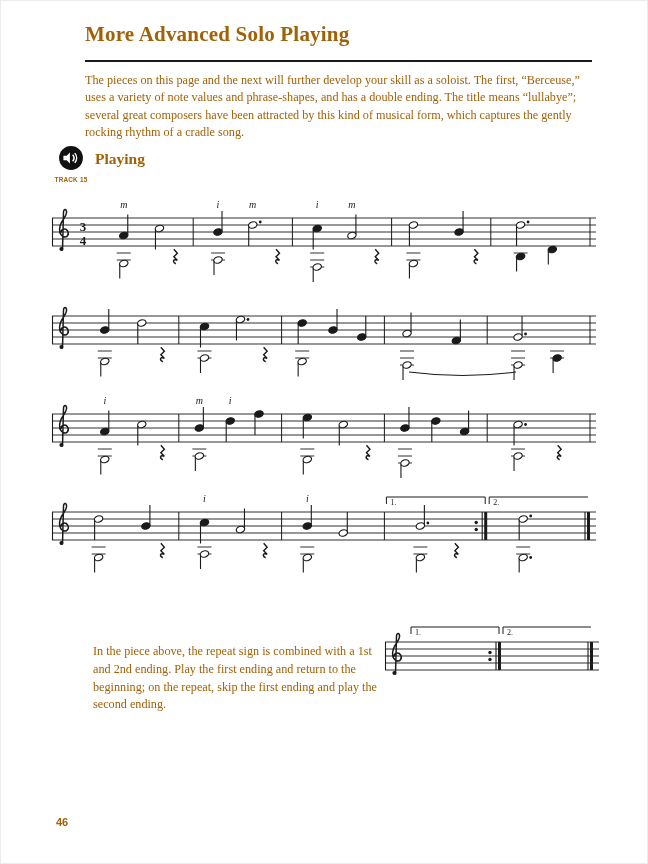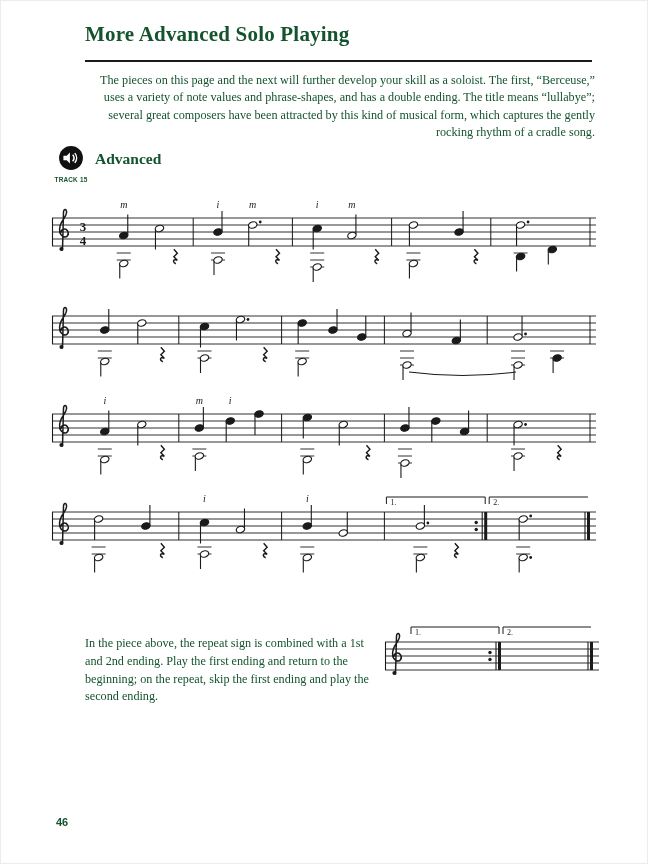--- a/index.html
+++ b/index.html
@@ -1,28 +1,28 @@
 <!DOCTYPE html>
 <html><head>
 <meta charset="utf-8">
 <style>
   html,body{margin:0;padding:0;background:#f3f3f3;}
   .page{position:relative;width:648px;height:864px;background:#ffffff;margin:0 auto;
-        font-family:"Liberation Serif",serif;color:#14532d;overflow:hidden;
+        font-family:"Liberation Serif",serif;color:#a16207;overflow:hidden;
         box-shadow:inset 0 0 0 1px #ececec;}
   .title{position:absolute;left:85px;top:22px;margin:0;font-size:21px;font-weight:700;letter-spacing:.2px;}
   .rule{position:absolute;left:85px;top:60px;width:507px;border-top:2px solid #1a1a1a;}
-  .intro{position:absolute;left:85px;top:72px;width:510px;margin:0;font-size:12.2px;line-height:1.43;text-align:right;}
+  .intro{position:absolute;left:85px;top:72px;width:510px;margin:0;font-size:12.2px;line-height:1.43;text-align:left;}
   .audio{position:absolute;left:50px;top:145px;width:42px;text-align:center;}
   .track{font-family:"Liberation Sans",sans-serif;font-size:6.4px;font-weight:700;letter-spacing:.2px;margin-top:1px;}
   .piece-title{position:absolute;left:95px;top:150px;margin:0;font-size:15.5px;font-weight:700;}
   .systems{position:absolute;left:50px;top:192px;}
   .systems svg{display:block;margin-bottom:2px;}
   .sec-heading{position:absolute;left:85px;top:614px;margin:0;font-size:13px;font-weight:700;letter-spacing:.2px;}
-  .sec-text{position:absolute;left:85px;top:635px;width:288px;margin:0;font-size:12.2px;line-height:1.46;}
+  .sec-text{position:absolute;left:85px;top:635px;width:288px;margin:8px;font-size:12.2px;line-height:1.46;}
   .example{position:absolute;left:383px;top:620px;}
   .page-number{position:absolute;left:56px;top:816px;font-family:"Liberation Sans",sans-serif;font-size:11px;font-weight:700;}
 </style>
 </head>
 <body>
 
 <div class="page">
 
   <h1 class="title">More Advanced Solo Playing</h1>
   <div class="rule"></div>
@@ -31,21 +31,21 @@
 
   <div class="audio">
     <svg width="26" height="26" viewBox="0 0 24 24">
       <circle cx="12" cy="12" r="11" fill="#111"></circle>
       <polygon points="5,10 8,10 11,7 11,17 8,14 5,14" fill="#fff"></polygon>
       <path d="M13.5 9 A4.5 4.5 0 0 1 13.5 15" stroke="#fff" fill="none" stroke-width="1.4"></path>
       <path d="M15.5 7.5 A7 7 0 0 1 15.5 16.5" stroke="#fff" fill="none" stroke-width="1.4"></path>
     </svg>
     <div class="track">TRACK 15</div>
   </div>
-  <h2 class="piece-title">Advanced</h2>
+  <h2 class="piece-title">Playing</h2>
 
   <div class="systems">
     <svg width="548" height="96" viewBox="0 0 548 96">
         <line x1="2" y1="26" x2="546" y2="26" stroke="#1a1a1a" stroke-width="0.9"></line>
         <line x1="2" y1="33" x2="546" y2="33" stroke="#1a1a1a" stroke-width="0.9"></line>
         <line x1="2" y1="40" x2="546" y2="40" stroke="#1a1a1a" stroke-width="0.9"></line>
         <line x1="2" y1="47" x2="546" y2="47" stroke="#1a1a1a" stroke-width="0.9"></line>
         <line x1="2" y1="54" x2="546" y2="54" stroke="#1a1a1a" stroke-width="0.9"></line>
         <line x1="2.5" y1="26" x2="2.5" y2="54" stroke="#1a1a1a" stroke-width="1.1"></line>
         <path d="M12.5 58 L13.5 20 C13.8 16 17 17 16.5 21 C16 25 11.5 28.5 10.2 33.5 C9 38 9.6 42.5 13 44.5 C16.8 46.5 19.6 42.5 17.6 39 C15.6 35.8 11.2 37 10.9 40.5" fill="none" stroke="#1a1a1a" stroke-width="1.5" stroke-linecap="round"></path>

